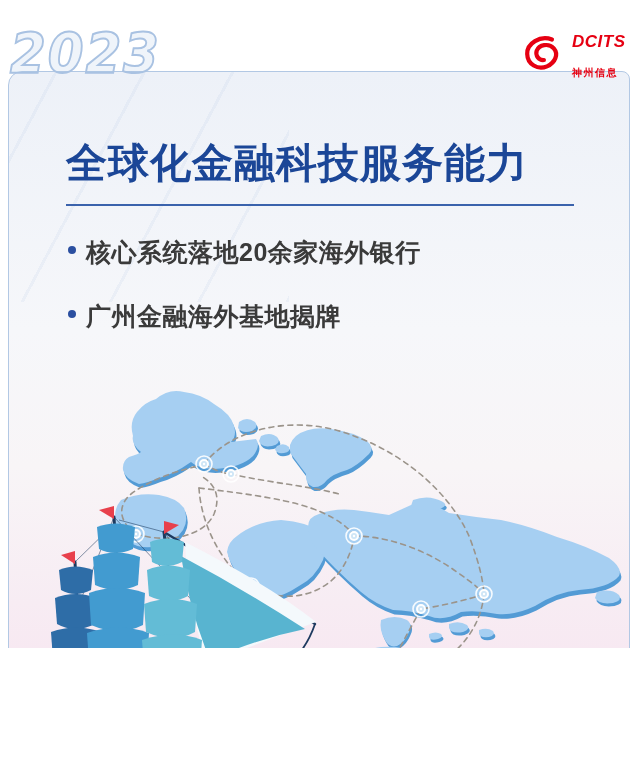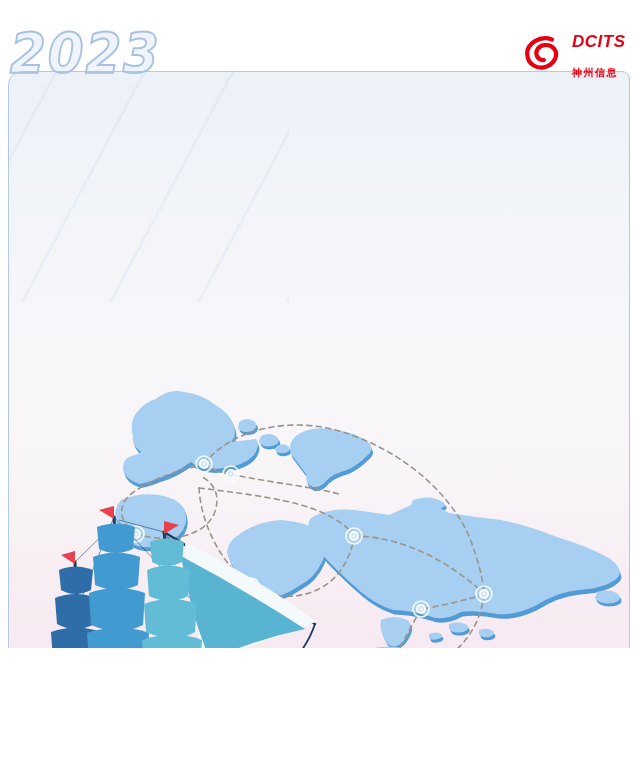--- a/index.html
+++ b/index.html
@@ -76,20 +76,28 @@
     </svg>
     <div class="logo-text">
       <span class="logo-brand">DCITS</span>
       <span class="logo-cn">神州信息</span>
     </div>
   </div>
 
   <div class="panel">
     <div class="watermark"></div>
 
+    <div class="content">
+      <h1 class="title">全球化金融科技服务能力</h1>
+      <div class="underline"></div>
+      <ul class="bullets">
+        <li><span class="dot"></span><span>核心系统落地20余家海外银行</span></li>
+        <li><span class="dot"></span><span>广州金融海外基地揭牌</span></li>
+      </ul>
+    </div>
 
     <svg class="illustration" viewBox="0 0 620 370">
       <defs>
         <path id="lm-na" d="M147,15 Q160,4 175,8 Q192,10 205,20 Q222,30 225,42 Q228,52 222,58 L247,55 Q252,62 244,72 Q232,84 205,85 Q188,84 182,78 Q165,90 150,94 Q138,99 130,100 Q116,95 114,86 Q113,77 120,73 Q130,70 132,68 Q122,60 124,52 Q120,38 128,28 Q136,18 147,15 Z"></path>
         <path id="lm-i1" d="M230,38 q8,-6 16,0 q4,5 -3,9 q-10,3 -14,-3 z"></path>
         <path id="lm-i2" d="M252,52 q10,-5 17,2 q3,6 -6,8 q-11,2 -13,-5 z"></path>
         <path id="lm-i3" d="M268,62 q7,-4 12,1 q2,5 -5,6 q-8,1 -9,-4 z"></path>
         <path id="lm-ne" d="M287,52 Q300,42 322,45 Q345,48 358,57 Q366,64 360,70 Q348,82 338,86 Q324,90 318,96 Q312,104 304,103 Q296,100 297,90 Q288,78 282,70 Q278,60 287,52 Z"></path>
         <path id="lm-eu" d="M112,116 Q130,108 150,111 Q168,114 175,124 Q180,136 174,146 Q166,158 150,162 Q132,166 120,158 Q108,150 106,136 Q105,124 112,116 Z"></path>
         <path id="lm-af" d="M228,152 Q245,138 272,136 Q298,138 312,148 Q320,158 314,176 Q306,194 290,202 Q275,212 262,214 Q248,210 236,198 Q222,184 218,168 Q219,158 228,152 Z"></path>

